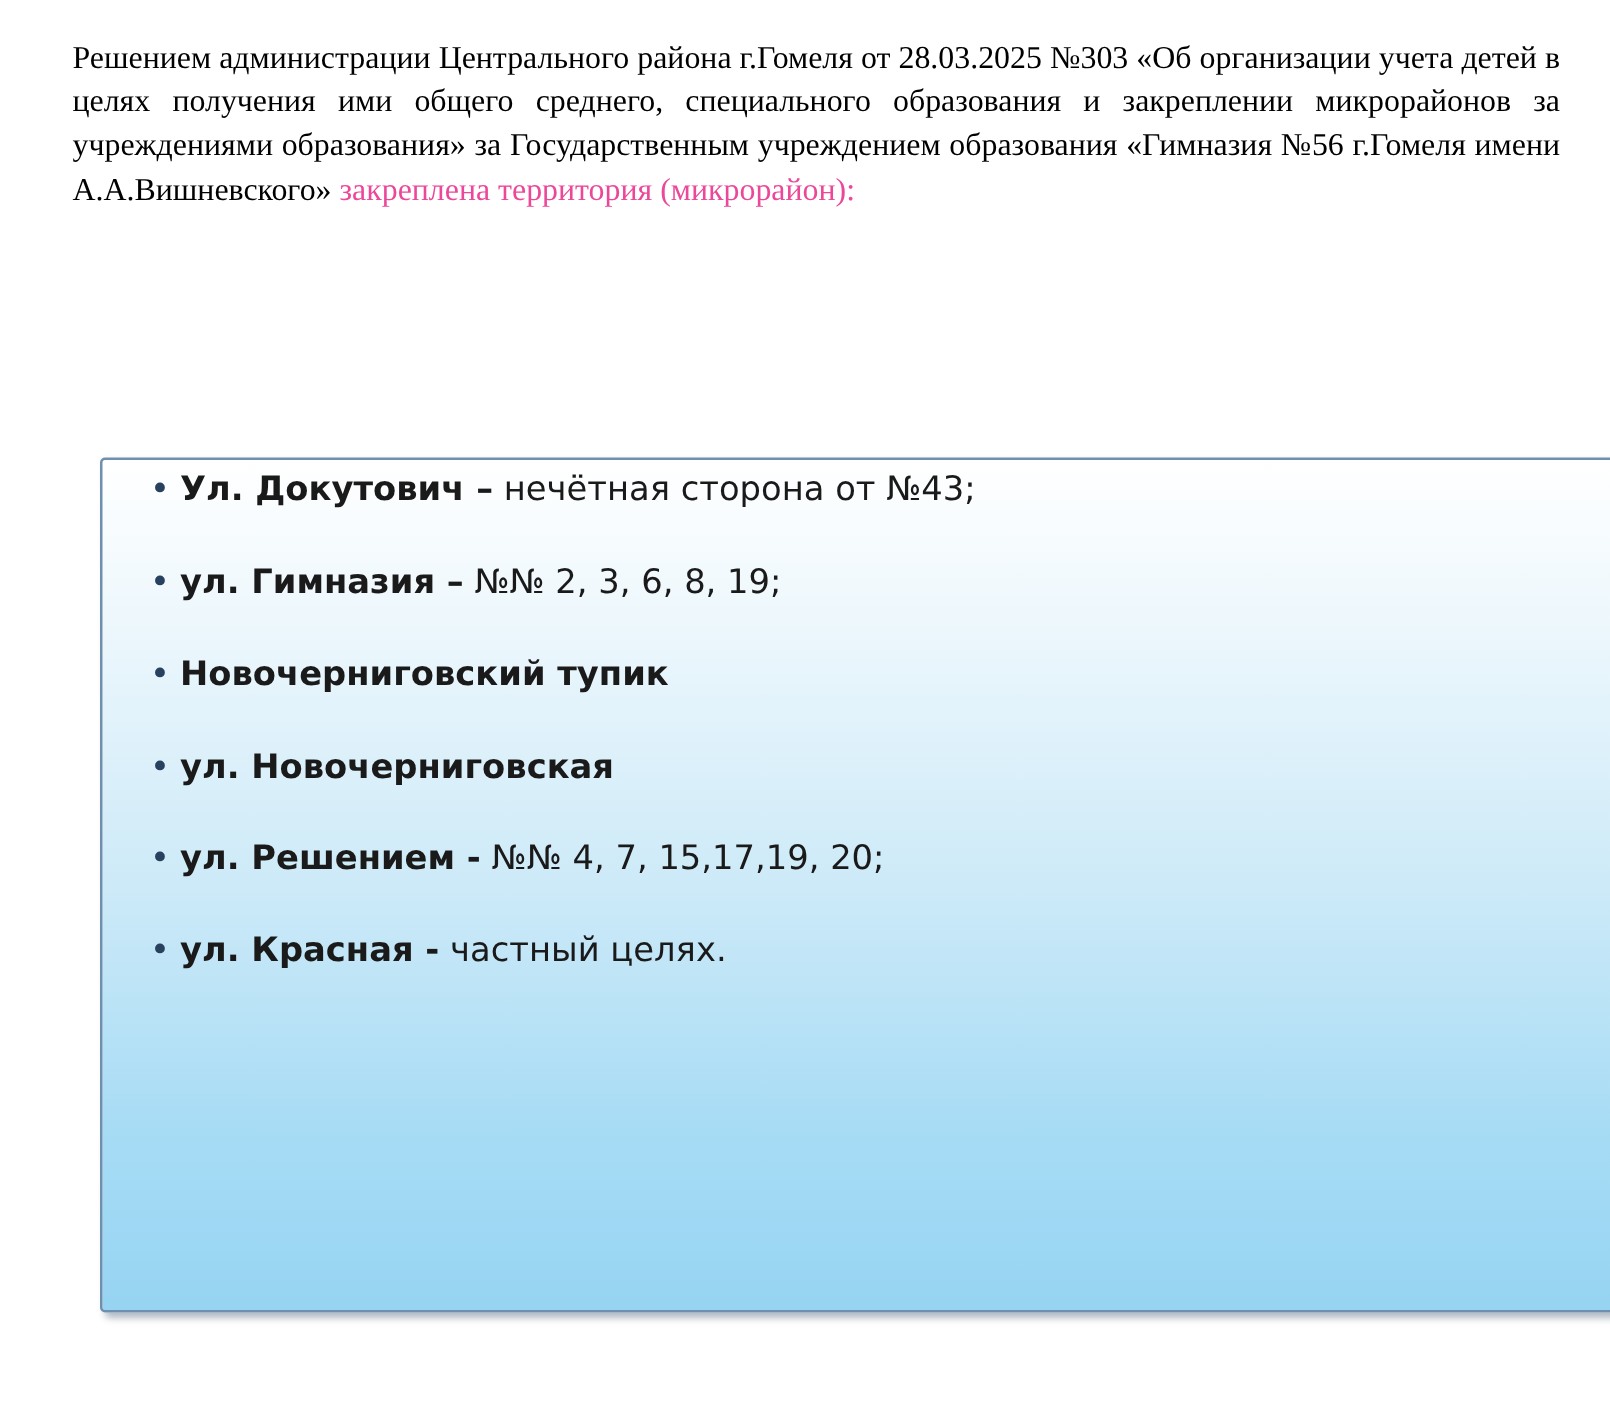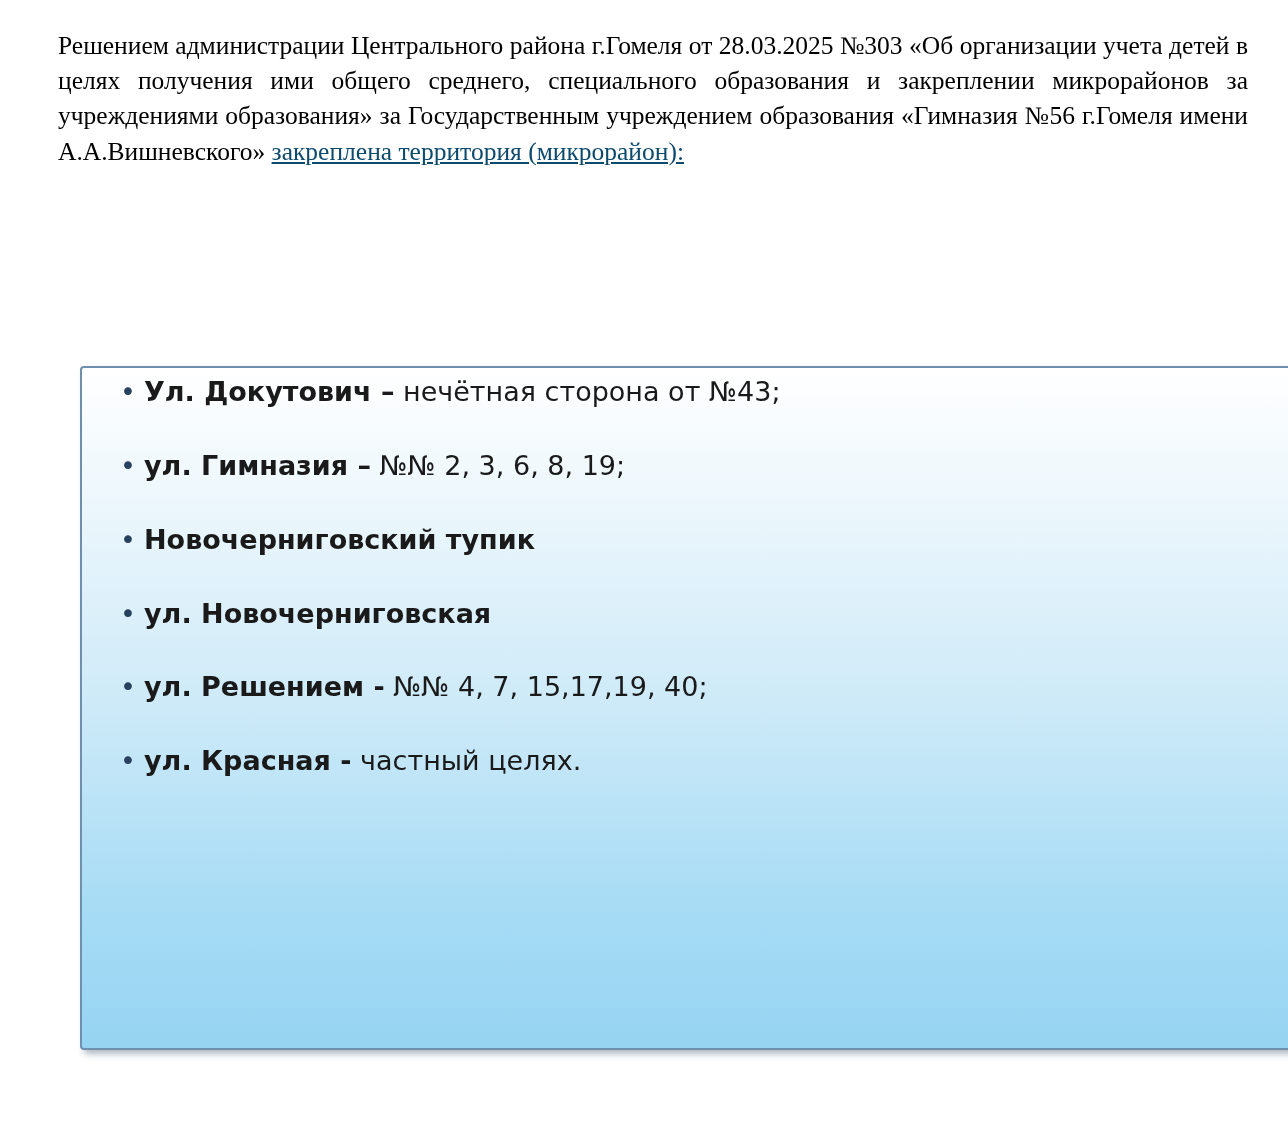--- a/index.html
+++ b/index.html
@@ -21,22 +21,21 @@
     left: 58px;
     top: 28px;
     width: 1190px;
     font-family: "Liberation Serif", serif;
     font-size: 25.5px;
     line-height: 1.38;
     text-align: justify;
     text-justify: inter-word;
   }
   .intro .highlight {
-    color: #0c4a6e;
-    text-decoration: underline;
+    color: #ec4899;
     white-space: nowrap;
   }
 
   .panel {
     position: absolute;
     left: 80px;
     top: 366px;
     width: 1284px;
     height: 684px;
     box-sizing: border-box;
@@ -95,19 +94,19 @@
     <li>
       <span class="st-name">ул. Гимназия –</span><span class="st-detail"> №№ 2, 3, 6, 8, 19;</span>
     </li>
     <li>
       <span class="st-name">Новочерниговский тупик</span><span class="st-detail"></span>
     </li>
     <li>
       <span class="st-name">ул. Новочерниговская</span><span class="st-detail"></span>
     </li>
     <li>
-      <span class="st-name">ул. Решением -</span><span class="st-detail">   №№ 4, 7, 15,17,19, 40;</span>
+      <span class="st-name">ул. Решением -</span><span class="st-detail">   №№ 4, 7, 15,17,19, 20;</span>
     </li>
     <li>
       <span class="st-name">ул. Красная -</span><span class="st-detail">   частный целях.</span>
     </li>
   </ul>
 </div>
 
 </body></html>

